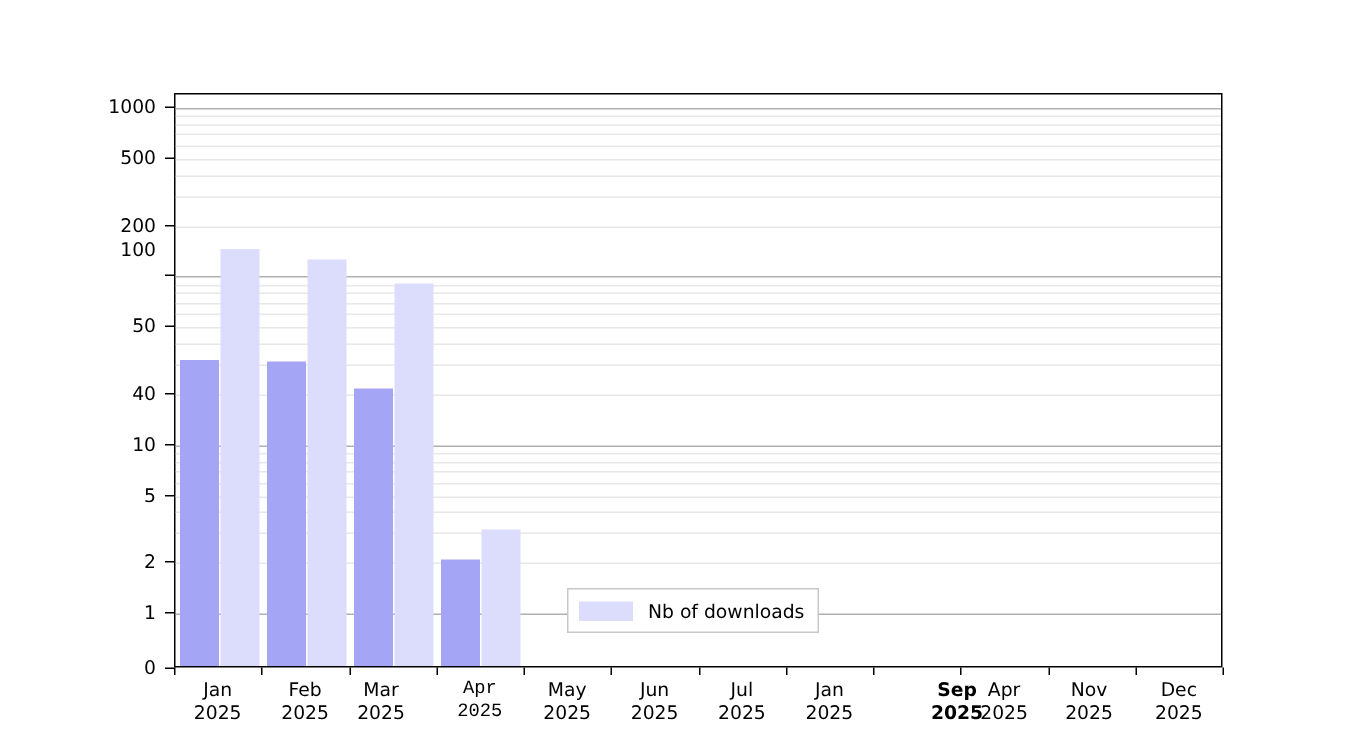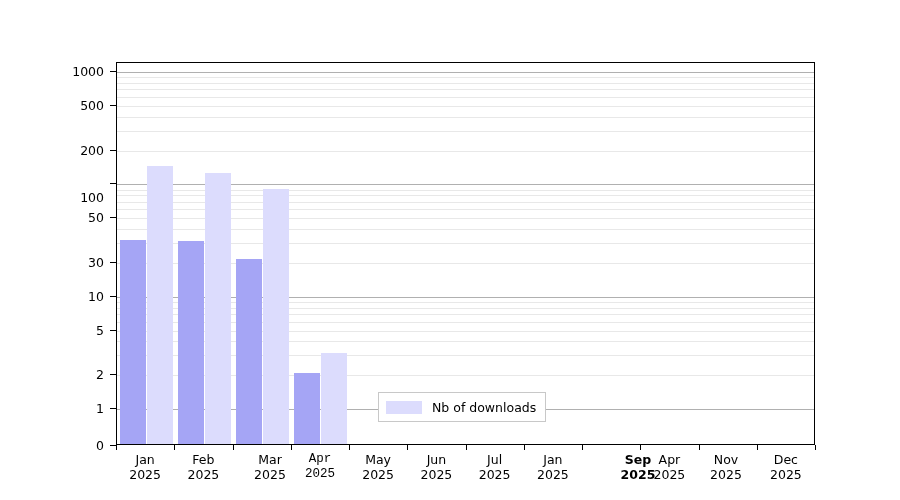--- a/index.html
+++ b/index.html
@@ -134,23 +134,23 @@
 
 <div id="figure">
 
 
   <div id="ytick-labels">
       <div class="ytick-label" style="top: 445px;">0</div>
       <div class="ytick-label" style="top: 408px;">1</div>
       <div class="ytick-label" style="top: 374.2px;">2</div>
       <div class="ytick-label" style="top: 329.5px;">5</div>
       <div class="ytick-label" style="top: 295.7px;">10</div>
-      <div class="ytick-label" style="top: 261.9px;">30</div>
+      <div class="ytick-label" style="top: 261.9px;">40</div>
       <div class="ytick-label" style="top: 217.1px;">50</div>
-      <div class="ytick-label" style="top: 197px; text-align: center;">100</div>
+      <div class="ytick-label" style="top: 166px; text-align: center;">100</div>
       <div class="ytick-label" style="top: 149.5px;">200</div>
       <div class="ytick-label" style="top: 104.8px;">500</div>
       <div class="ytick-label" style="top: 71px;">1000</div>
     </div>
   <div id="ytick-marks">
       <div class="ytick-mark" style="top: 445px;"></div>
       <div class="ytick-mark" style="top: 408px;"></div>
       <div class="ytick-mark" style="top: 374.2px;"></div>
       <div class="ytick-mark" style="top: 329.5px;"></div>
       <div class="ytick-mark" style="top: 295.7px;"></div>
@@ -216,21 +216,21 @@
       <div class="xtick-mark" style="left: 523.8px;"></div>
       <div class="xtick-mark" style="left: 582px;"></div>
       <div class="xtick-mark" style="left: 640.3px;"></div>
       <div class="xtick-mark" style="left: 698.5px;"></div>
       <div class="xtick-mark" style="left: 756.8px;"></div>
       <div class="xtick-mark" style="left: 815px;"></div>
     </div>
   <div id="xtick-labels">
       <div class="xtick-label" style="left: 145.1px;"><span>Jan</span><br><span>2025</span></div>
       <div class="xtick-label" style="left: 203.4px;"><span>Feb</span><br><span>2025</span></div>
-      <div class="xtick-label" style="left: 270px;"><span>Mar</span><br><span>2025</span></div>
+      <div class="xtick-label" style="left: 254px;"><span>Mar</span><br><span>2025</span></div>
       <div class="xtick-label" style="left: 319.9px; font-family: Liberation Mono, monospace;"><span>Apr</span><br><span>2025</span></div>
       <div class="xtick-label" style="left: 378.1px;"><span>May</span><br><span>2025</span></div>
       <div class="xtick-label" style="left: 436.4px;"><span>Jun</span><br><span>2025</span></div>
       <div class="xtick-label" style="left: 494.6px;"><span>Jul</span><br><span>2025</span></div>
       <div class="xtick-label" style="left: 552.9px;"><span>Jan</span><br><span>2025</span></div>
       <div class="xtick-label" style="left: 638px; font-weight: bold;"><span>Sep</span><br><span>2025</span></div>
       <div class="xtick-label" style="left: 669.4px;"><span>Apr</span><br><span>2025</span></div>
       <div class="xtick-label" style="left: 726px;"><span>Nov</span><br><span>2025</span></div>
       <div class="xtick-label" style="left: 785.9px;"><span>Dec</span><br><span>2025</span></div>
     </div>

